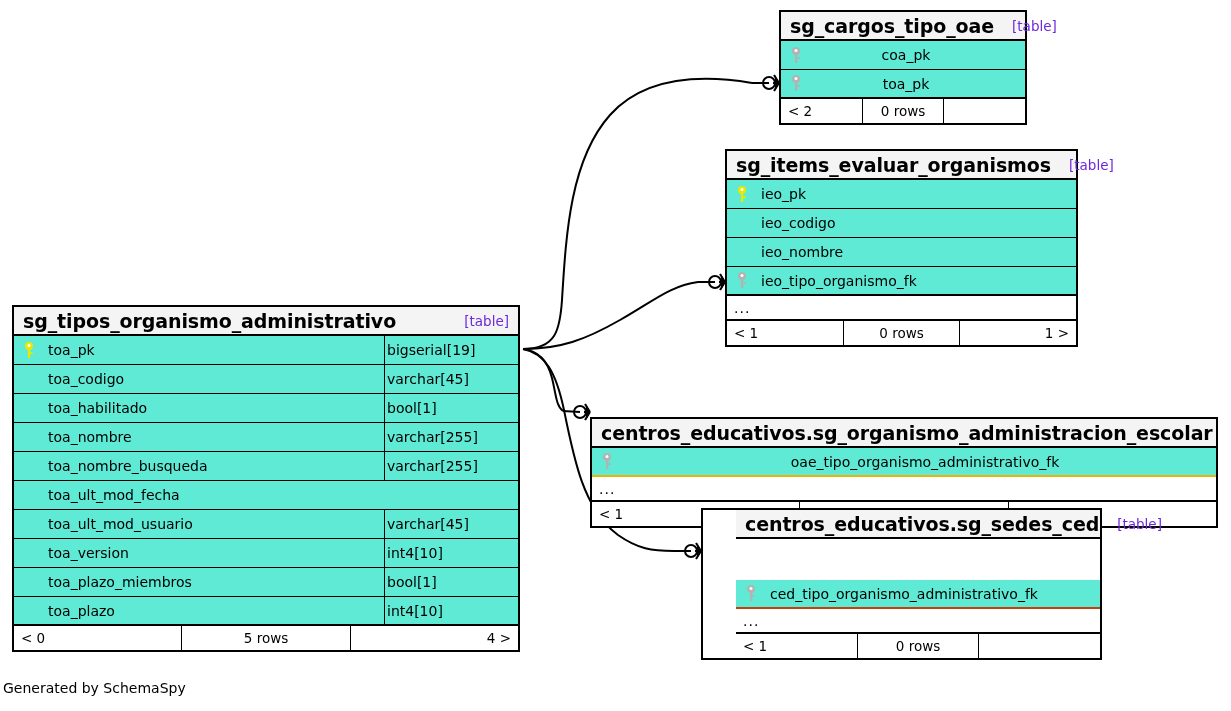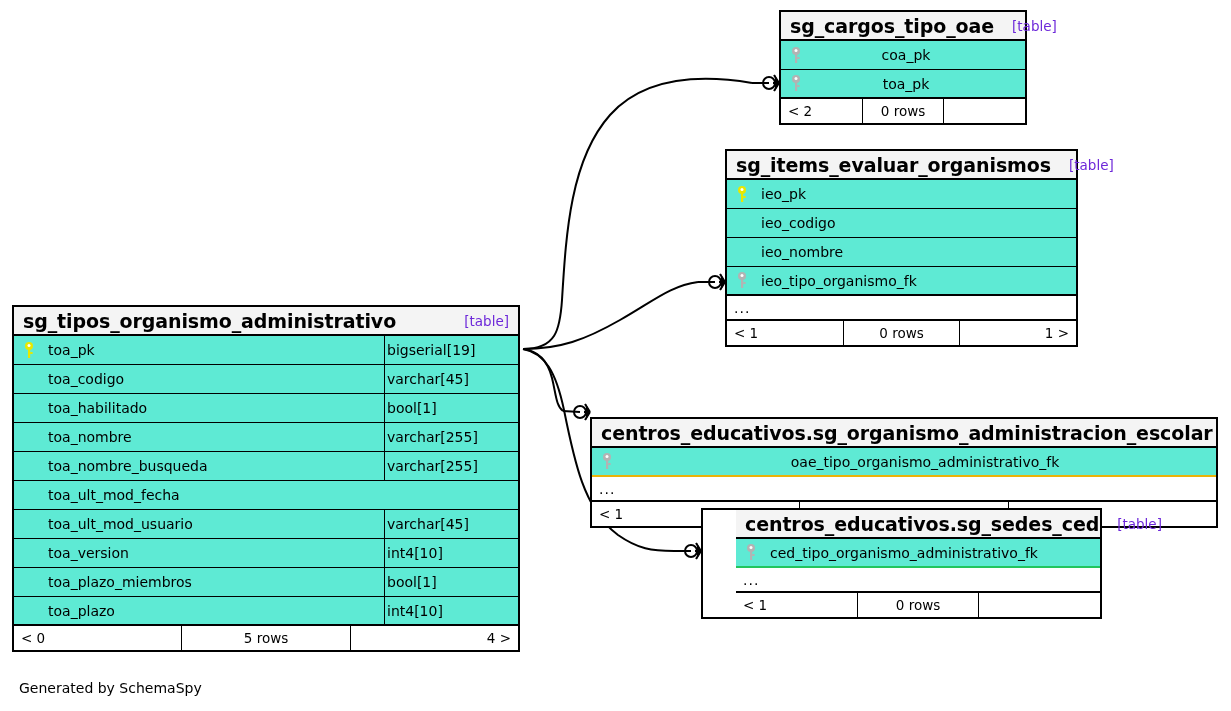--- a/index.html
+++ b/index.html
@@ -349,32 +349,32 @@
     <span class="foot-cell foot-mid">0 rows</span>
     <span class="foot-cell foot-right"></span>
   </div>
 </div>
 
 <div class="table-node" style="left:701px; top:508px; width:401px;padding-left:33px;">
   <div class="tbl-header">
     <span class="tbl-name">centros_educativos.sg_sedes_ced</span>
     <span class="tbl-kind">[table]</span>
   </div>
-  <div class="tbl-row" style="border-bottom:2px solid #22c55e;">
+  <div class="tbl-row" style="border-bottom:2px solid #c2410c;margin-top:41px;">
     <span class="col-key">
       <svg class="key-icon" width="10" height="17" viewBox="0 0 10 17">
           <circle cx="5" cy="4" r="4" fill="#b3b3b3"></circle>
           <circle cx="5" cy="3.5" r="1.5" fill="#ffffff"></circle>
           <rect x="4" y="6" width="2.2" height="10" fill="#b3b3b3"></rect>
           <rect x="6.2" y="10" width="2.4" height="2" fill="#b3b3b3"></rect>
         </svg>
     </span>
     <span class="col-name">ced_tipo_organismo_administrativo_fk</span>
   </div>
   <div class="ellipsis-row" style="border-bottom:2px solid #000;">...</div>
   <div class="tbl-footer">
     <span class="foot-cell foot-left">&lt; 1</span>
     <span class="foot-cell foot-mid">0 rows</span>
     <span class="foot-cell foot-right"></span>
   </div>
 </div>
 
-<div class="credit" style="left:19px; top:680px;">Generated by SchemaSpy</div>
+<div class="credit" style="left:3px; top:680px;">Generated by SchemaSpy</div>
 
 </body></html>

